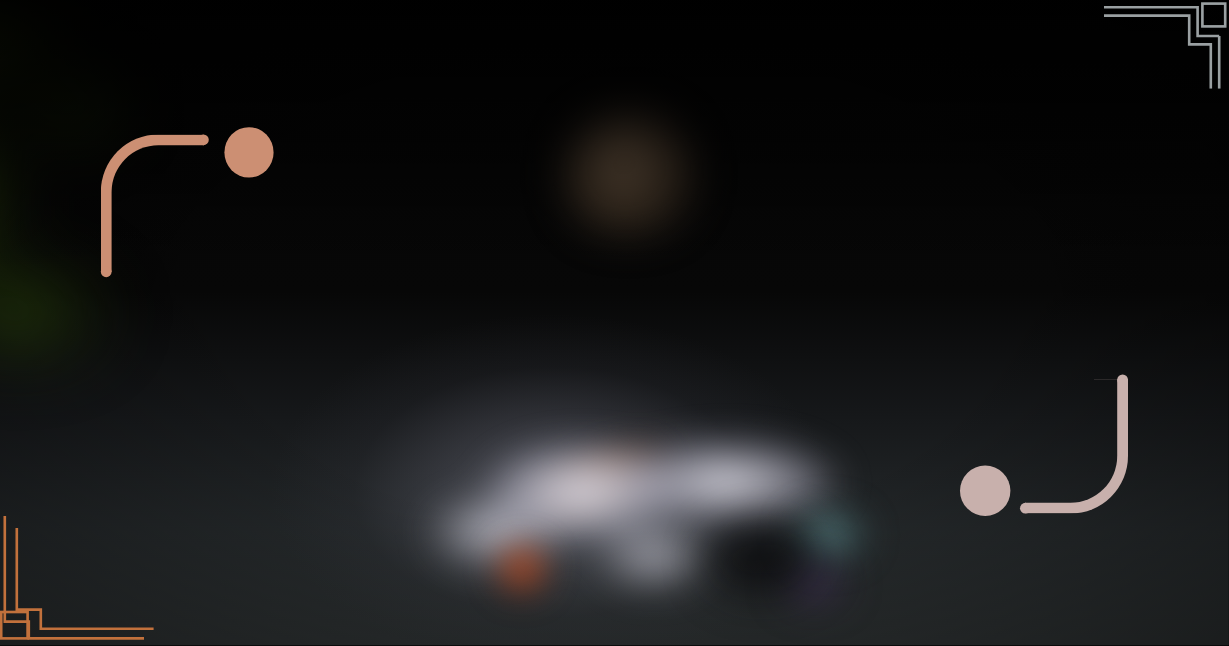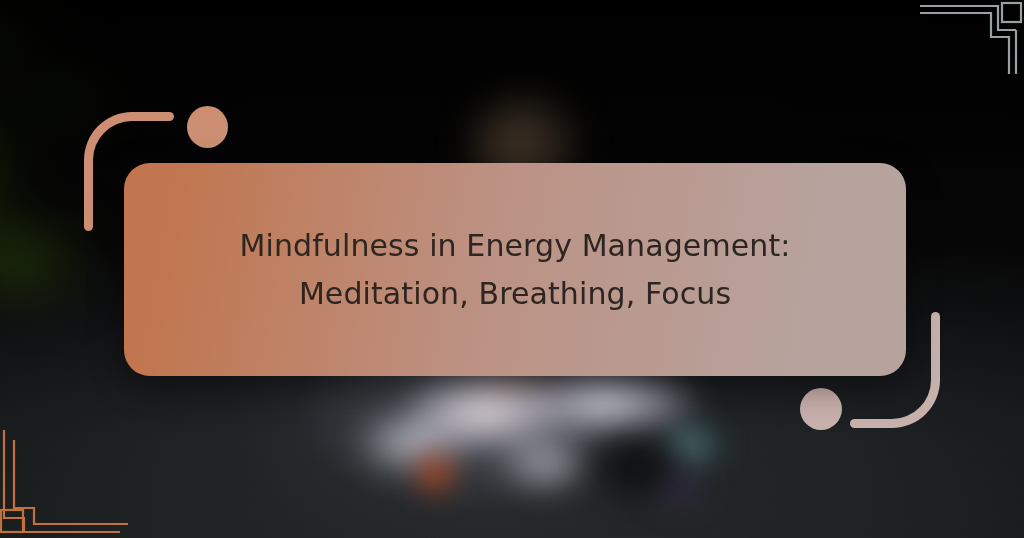--- a/index.html
+++ b/index.html
@@ -267,18 +267,14 @@
       <rect x="1" y="106" width="22" height="22" stroke="#c2713c" stroke-width="2.2" fill="none"></rect>
     </svg>
   </div>
 
   <div class="deco bracket-tl"></div>
   <div class="deco dot-tl"></div>
 
   <div class="deco bracket-br"></div>
   <div class="deco dot-br"></div>
 
-  <div class="title-card">
-    <h1 class="title-text">Mindfulness in Energy Management:
-Meditation, Breathing, Focus</h1>
-  </div>
 
 </div>
 
 </body></html>

